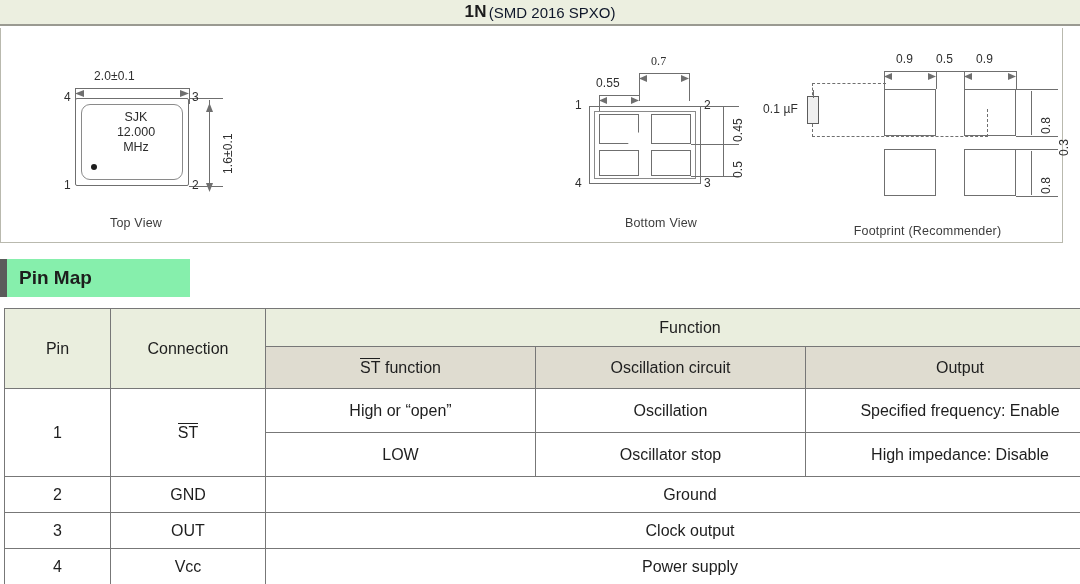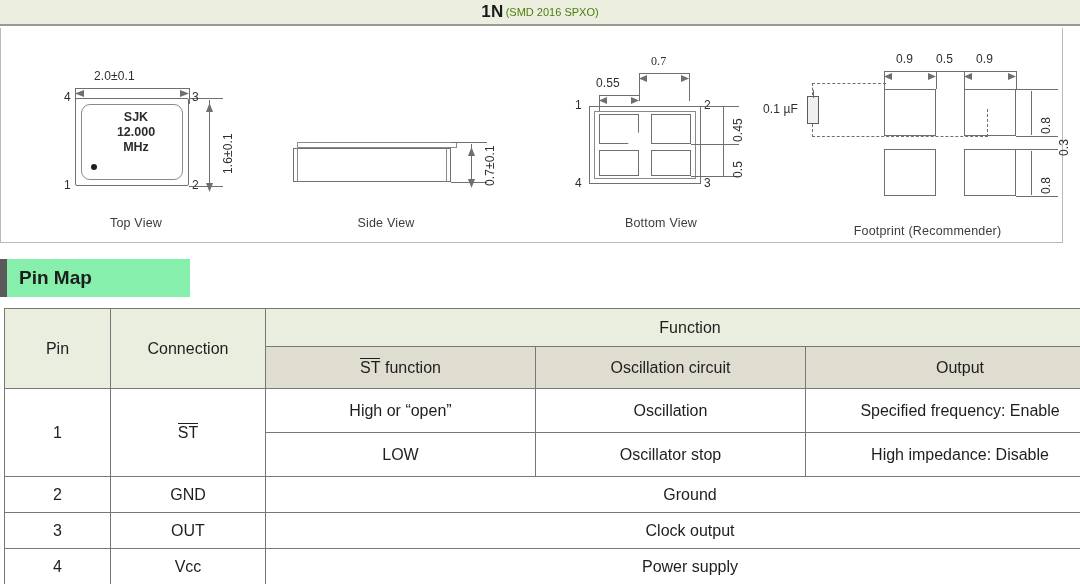--- a/index.html
+++ b/index.html
@@ -13,21 +13,21 @@
   .page { position: relative; width: 1080px; height: 584px; }
 
   
   .title-band {
     position: absolute; left: 0; top: 0; width: 1080px; height: 26px;
     background: #ecefe0;
     border-bottom: 2px solid #9a9a91;
     display: flex; align-items: center; justify-content: center;
   }
   .title-band .t-main { font-size: 17px; font-weight: bold; color: #1b1b1b; letter-spacing: .3px; }
-  .title-band .t-sub { font-size: 11px; color: #4d7c0f; margin-left: 2px; }
+  .title-band .t-sub { font-size: 15px; color: #0f172a; margin-left: 2px; }
 
   
   .draw-panel {
     position: absolute; left: 0; top: 28px; width: 1063px; height: 215px;
     border: 1px solid #b9b9ae; border-top: none; background: #fff;
   }
   .view { position: absolute; }
   .cap {
     position: absolute; width: 100%; text-align: center;
     font-size: 12.5px; color: #3c3c3c; letter-spacing: .2px;
@@ -110,21 +110,21 @@
       <div class="dim" style="left:63px; top:31px;">2.0±0.1</div>
 
       <div style="position:absolute; left:44px; top:60px; width:114px; height:88px;
                   border:1px solid #6f6f6f; border-radius:2px;"></div>
       <div style="position:absolute; left:50px; top:66px; width:102px; height:76px;
                   border:1px solid #8a8a8a; border-radius:9px;"></div>
 
       <div style="position:absolute; left:60px; top:126px; width:6px; height:6px;
                   background:#1d1d1d; border-radius:50%;"></div>
 
-      <div class="body-txt" style="top:72px;font-weight:bold;">
+      <div class="body-txt" style="top:72px;">
         <div>SJK</div>
         <div>12.000</div>
         <div>MHz</div>
       </div>
 
       <div class="ln hl" style="left:158px; top:60px; width:34px;"></div>
       <div class="ln hl" style="left:158px; top:148px; width:34px;"></div>
       <div class="ln vl" style="left:178px; top:62px; height:84px;"></div>
       <div class="arrow" style="left:174px; top:60px;">
         <svg width="9" height="9">
@@ -139,50 +139,20 @@
       <div class="dim vert" style="left:190px; top:136px;">1.6±0.1</div>
 
       <div class="pinno" style="left:33px; top:52px;">4</div>
       <div class="pinno" style="left:161px; top:52px;">3</div>
       <div class="pinno" style="left:33px; top:140px;">1</div>
       <div class="pinno" style="left:161px; top:140px;">2</div>
 
       <div class="cap" style="top:178px;">Top View</div>
     </div>
 
-    <div class="view" style="left:270px; top:10px; width:230px; height:200px;">
-
-      <div style="position:absolute; left:26px; top:104px; width:160px; height:6px;
-                  border:1px solid #8a8a8a; background:#fff;"></div>
-
-      <div style="position:absolute; left:22px; top:110px; width:158px; height:34px;
-                  border:1px solid #6f6f6f; background:#fff;"></div>
-
-      <div style="position:absolute; left:22px; top:110px; width:5px; height:34px;
-                  border-right:1px solid #8a8a8a;"></div>
-      <div style="position:absolute; left:175px; top:110px; width:5px; height:34px;
-                  border-left:1px solid #8a8a8a;"></div>
-
-      <div class="ln hl" style="left:180px; top:104px; width:36px;"></div>
-      <div class="ln hl" style="left:180px; top:144px; width:36px;"></div>
-      <div class="ln vl" style="left:200px; top:106px; height:36px;"></div>
-      <div class="arrow" style="left:196px; top:104px;">
-        <svg width="9" height="9">
-            <polygon points="4.5,0 1,9 8,9" fill="#6f6f6f"></polygon>
-          </svg>
-      </div>
-      <div class="arrow" style="left:196px; top:136px;">
-        <svg width="9" height="9">
-            <polygon points="4.5,9 1,0 8,0" fill="#6f6f6f"></polygon>
-          </svg>
-      </div>
-      <div class="dim vert" style="left:212px; top:148px;">0.7±0.1</div>
-
-      <div class="cap" style="top:178px;">Side View</div>
-    </div>
 
     <div class="view" style="left:540px; top:10px; width:240px; height:200px;">
 
       <div class="ln hl" style="left:98px; top:35px; width:50px;"></div>
       <div class="arrow" style="left:98px; top:31px;">
         <svg width="8" height="9">
             <polygon points="0,4.5 8,1 8,8" fill="#6f6f6f"></polygon>
           </svg>
       </div>
       <div class="arrow" style="left:140px; top:31px;">

